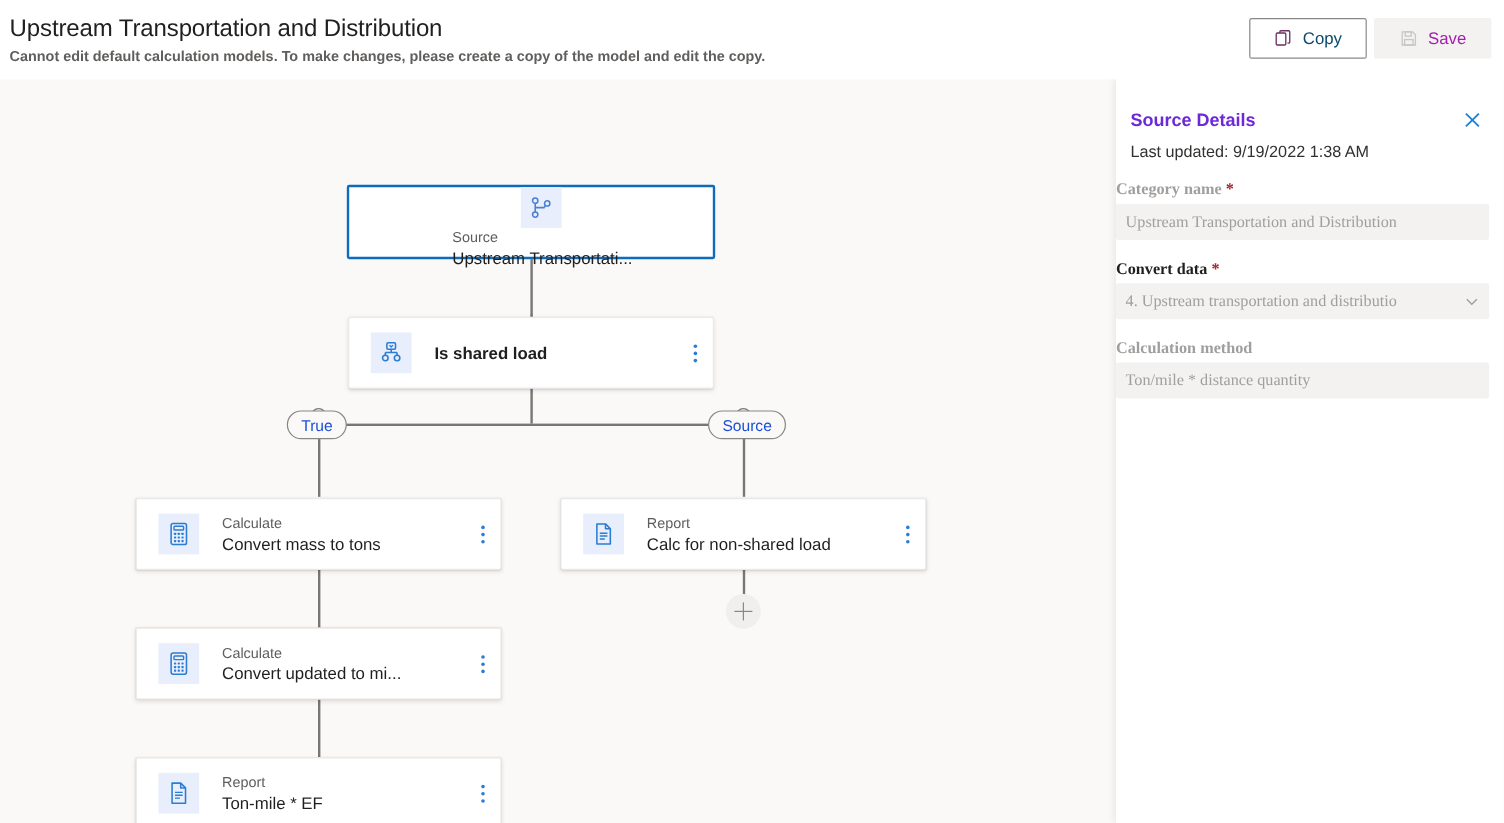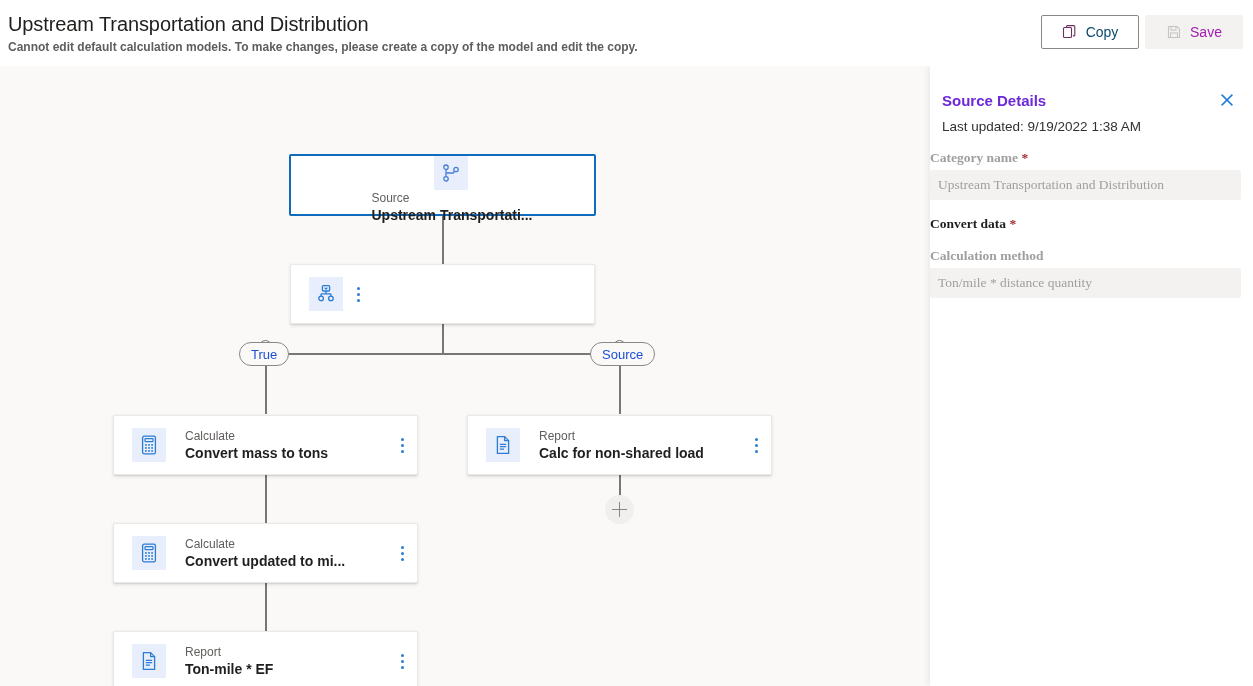--- a/index.html
+++ b/index.html
@@ -75,21 +75,21 @@
   }
   .node.selected { border: 2px solid #0f6cbd; box-shadow: none; }
   .node-icon {
     width: 34px; height: 34px; margin-left: 18px; flex: 0 0 34px;
     background: #e8eefb; display: flex; align-items: center; justify-content: center;
   }
   .node.selected .node-icon { margin-left: 17px; }
   .node-text { margin-left: 19px; flex: 1 1 auto; min-width: 0; }
   .node-kicker { font-size: 12px; color: #605e5c; line-height: 16px; }
   .node-title {
-    font-size: 14px; color: #201f1e; font-weight: 700; line-height: 19px;
+    font-size: 14px; color: #201f1e; font-weight: 400; line-height: 19px;
     white-space: nowrap; overflow: hidden; text-overflow: ellipsis;
   }
   .node-title.single { font-size: 14px; font-weight: 700; }
   .node-menu {
     width: 30px; flex: 0 0 30px; height: 100%; display: flex; flex-direction: column;
     align-items: center; justify-content: center; gap: 3px; cursor: pointer;
   }
   .node-menu i { width: 3px; height: 3px; border-radius: 50%; background: #2b7cd3; display: block; }
 
   
@@ -195,20 +195,23 @@
 
       <div class="node" style="left:290px; top:198px; width:305px; height:60px;">
         <div class="node-icon">
           <svg width="22" height="22" viewBox="0 0 22 22" fill="none">
             <rect x="7.4" y="2.6" width="7.2" height="5.4" rx="1" stroke="#2b7cd3" stroke-width="1.3"></rect>
             <path d="M9.6 4.6l1.4 1.5 1.4-1.5" stroke="#2b7cd3" stroke-width="1.2"></path>
             <path d="M11 8v2.8M6.1 10.8h9.8M6.1 10.8v2.1M15.9 10.8v2.1" stroke="#2b7cd3" stroke-width="1.3"></path>
             <circle cx="6.1" cy="15.4" r="2.3" stroke="#2b7cd3" stroke-width="1.3"></circle>
             <circle cx="15.9" cy="15.4" r="2.3" stroke="#2b7cd3" stroke-width="1.3"></circle>
           </svg>
+        </div>
+        <div class="node-text">
+          <div class="node-title single">Is shared load</div>
         </div>
         <div class="node-menu">
             <i></i>
             <i></i>
             <i></i>
           </div>
       </div>
 
       <div class="node" style="left:113px; top:349px; width:305px; height:60px;">
         <div class="node-icon">
@@ -328,20 +331,28 @@
       <div class="field-box">
         <span class="field-val">Upstream Transportation and Distribution</span>
       </div>
     </div>
 
     <div class="field">
       <div class="field-label active">
         <span>Convert data</span>
         <span class="req">*</span>
       </div>
+      <div class="field-box">
+        <span class="field-val">4. Upstream transportation and distributio</span>
+        <span class="chevron">
+          <svg width="13" height="13" viewBox="0 0 13 13" fill="none">
+            <path d="M2.3 4.4L6.5 8.6l4.2-4.2" stroke="#a19f9d" stroke-width="1.2"></path>
+          </svg>
+        </span>
+      </div>
     </div>
 
     <div class="field">
       <div class="field-label">Calculation method</div>
       <div class="field-box">
         <span class="field-val">Ton/mile * distance quantity</span>
       </div>
     </div>
 
   </div>

